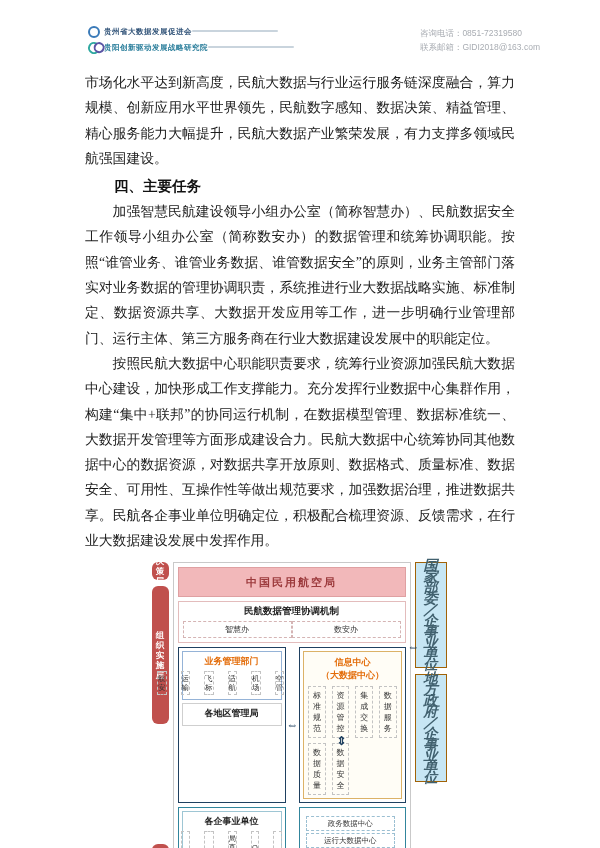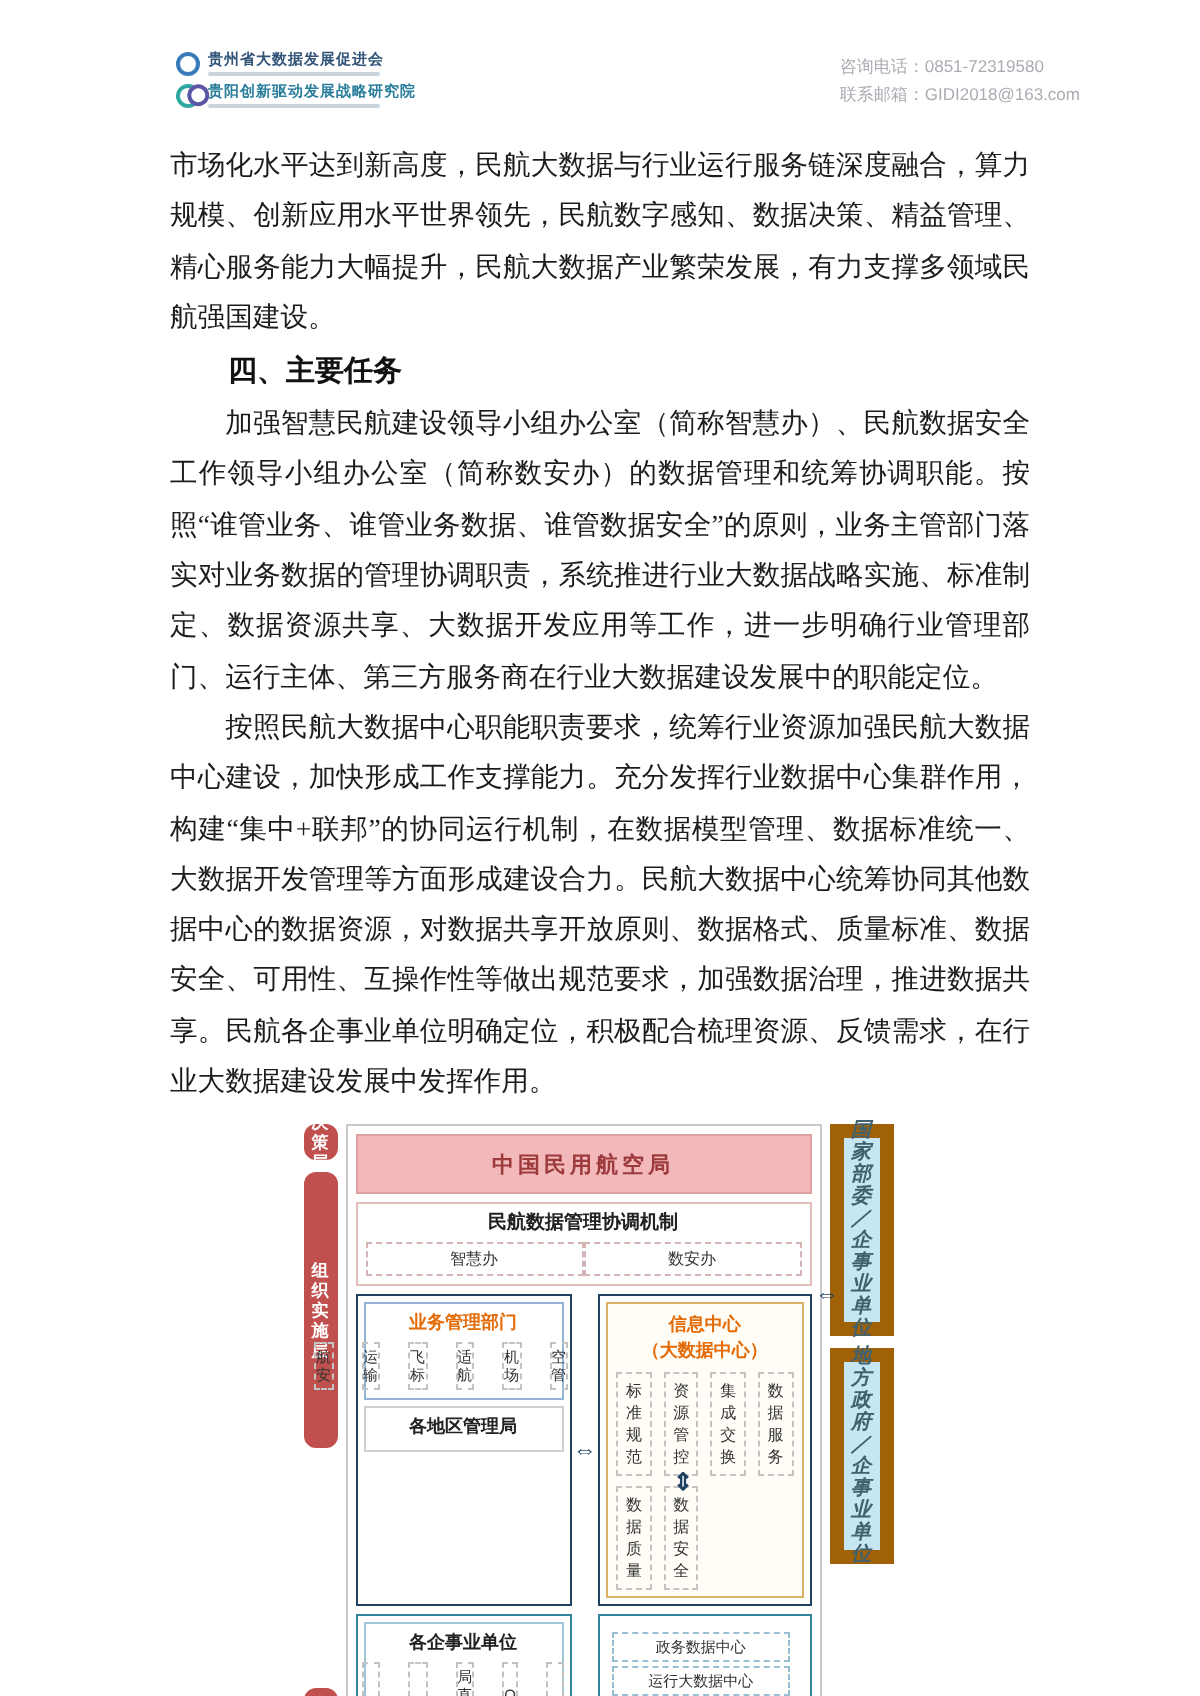--- a/index.html
+++ b/index.html
@@ -9,21 +9,21 @@
     font-family:"Liberation Serif", serif; color:#1c1c1c; overflow:hidden;
   }
   
   .hdr { position:absolute; top:26px; left:88px; right:60px; display:flex; justify-content:space-between; }
   .logos { display:flex; flex-direction:column; gap:4px; }
   .logo-row { display:flex; align-items:center; gap:4px; }
   .logo-ic { width:12px; height:12px; border-radius:50%; flex:0 0 auto; position:relative; }
   .ic1 { border:2.5px solid #3a7ab8; }
   .ic2 { border:2.5px solid #2ea8a0; transform:rotate(25deg); }
   .ic2::after { content:""; position:absolute; left:3px; top:-4px; width:7px; height:7px; border-radius:50%; border:2px solid #5b55a5; background:#fff; }
-  .logo-tx { display:flex; flex-direction:column; }
+  .logo-tx { display:flex; flex-direction:row; }
   .logo-name { font-family:"Liberation Sans", sans-serif; font-size:7.5px; line-height:8px; font-weight:bold; color:#33557a; letter-spacing:.5px; }
   .logo-name.t2 { color:#2c7f9c; }
   .logo-sub { margin-top:1.5px; width:86px; height:2.5px; background:#c9d4dd; border-radius:1px; }
   .contact { font-family:"Liberation Sans", sans-serif; font-size:8.5px; line-height:14px; color:#a9adb3; text-align:left; }
   
   .content { position:absolute; top:70px; left:85px; width:430px; }
   .para { font-size:13.8px; line-height:25.3px; text-align:justify; color:#1c1c1c; }
   .para.indent { text-indent:2em; }
   .h-bold { font-family:"Liberation Sans", sans-serif; font-weight:bold; font-size:14.5px; line-height:26px; padding-left:2em; color:#111; margin-top:2px; }
   .h-kai { font-style:italic; font-size:13.8px; line-height:26px; padding-left:2em; color:#111; margin-bottom:1px; }
@@ -62,22 +62,22 @@
   .more { font-size:8px; color:#555; align-self:center; }
   .regions { border:1px solid #cfcfcf; padding:2px; }
   .info { border:1px solid #dcb267; background:#fffdf6; padding:3px 4px; width:100%; }
   .info-grid { display:grid; grid-template-columns:1fr 1fr 1fr 1fr; gap:5px 6px; margin-top:4px; }
   .info-grid .dash { border:1px dashed #c3c3c3; font-size:8px; text-align:center; padding:3px 0; color:#333; }
   .ent { border:1px solid #9ec6d4; padding:2px; height:100%; }
   .dcgrp { position:relative; display:flex; flex-direction:column; gap:2px; justify-content:center; padding:3px 10px 3px 6px; }
   .dc { border:1px dashed #9bbfd2; font-size:7.5px; text-align:center; padding:1.5px 0; color:#333; }
   .dc-more { position:absolute; right:1px; top:45%; font-size:8px; color:#555; }
   .rail-right { width:32px; flex:0 0 auto; display:flex; flex-direction:column; }
-  .rrbox { background:#c7e6f4; border:7px solid #a16207; color:#41616f; font-family:"Liberation Serif", serif;
-           font-style:italic; font-weight:bold; font-size:10px; line-height:11px; text-align:center;
+  .rrbox { background:#c7e6f4; border:1px solid #a16207; color:#41616f; font-family:"Liberation Serif", serif;
+           font-style:italic; font-weight:bold; font-size:14px; line-height:11px; text-align:center;
            word-break:break-all; display:flex; align-items:center; justify-content:center; padding:4px 3px; }
   .rr-top { height:106px; margin-bottom:6px; }
   .rr-bot { height:108px; }
   .v-arrow { position:absolute; left:163px; top:173px; color:#1f4060; font-size:12px; font-weight:bold; line-height:10px; }
   .rail-arrow { position:absolute; left:256px; top:78px; color:#1f4060; font-size:12px; font-weight:bold; }
 </style>
 </head>
 <body>
 
 <div class="page">

